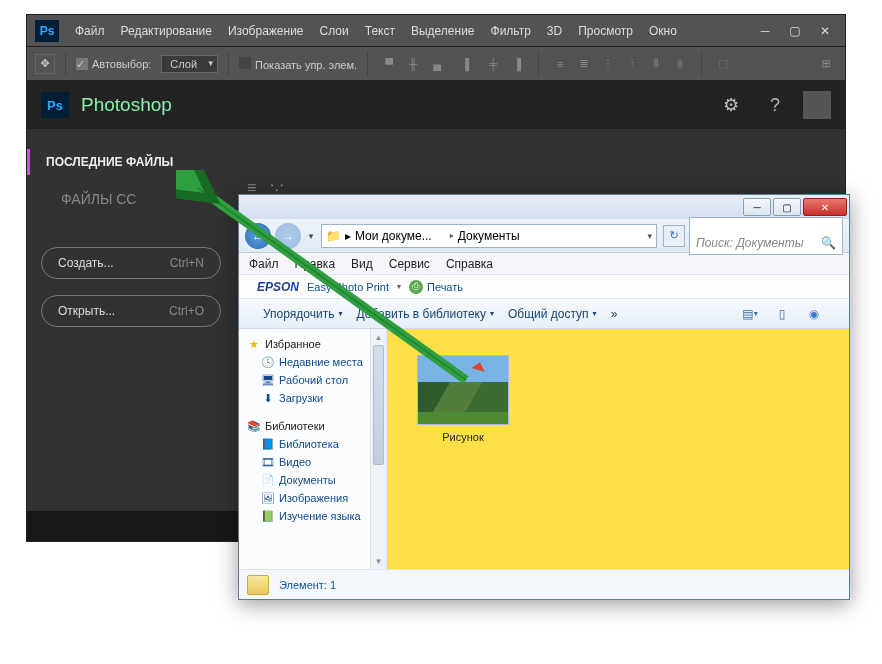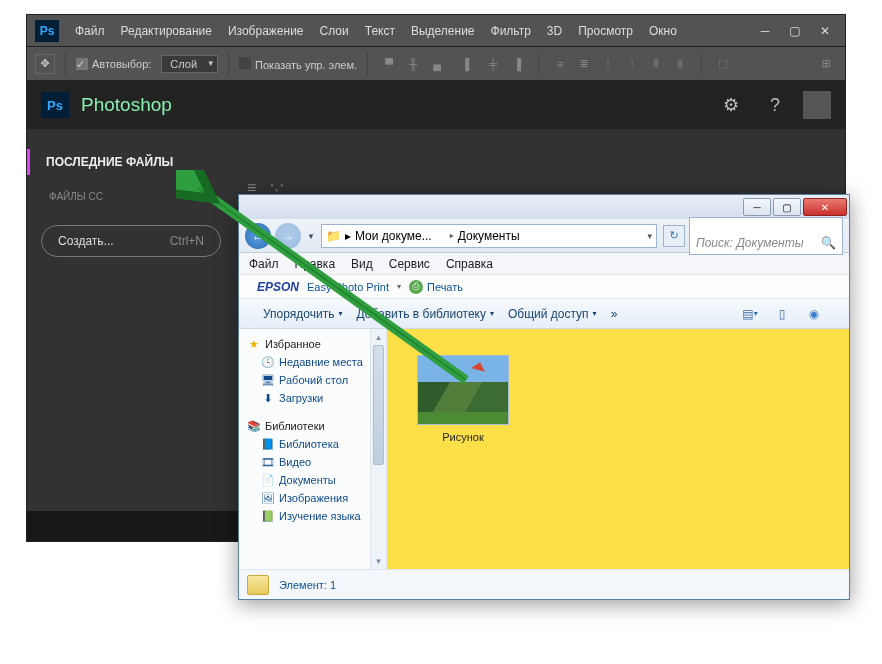--- a/index.html
+++ b/index.html
@@ -25,21 +25,21 @@
 .ps-startbar{height:48px;background:#222;display:flex;align-items:center;padding:0 14px;gap:12px;color:#ccc}
 .ps-logo2{width:28px;height:26px;background:#001e36;color:#31a8ff;display:flex;align-items:center;justify-content:center;font-weight:bold;font-size:13px}
 .ps-brand{font-size:19px;color:#86efac}
 .ps-startbar .spacer{flex:1}
 .ps-iconbtn{width:32px;height:32px;display:flex;align-items:center;justify-content:center;color:#bbb;font-size:18px}
 
 .ps-body{display:flex;height:calc(100% - 114px);background:#323232}
 .ps-side{width:208px;padding:20px 0 0 0}
 .ps-viewtoggle{position:absolute;left:220px;top:164px;display:flex;gap:14px;color:#888}
 .side-header{color:#eee;font-size:12px;font-weight:bold;padding:6px 16px;border-left:3px solid #d946ef;margin-bottom:10px}
-.side-sub{color:#888;font-size:10px;padding:6px 22px;margin-bottom:17px}
+.side-sub{color:#888;font-size:14px;padding:6px 34px;margin-bottom:34px}
 .pill{margin:0 14px 16px 14px;height:32px;border:1px solid #777;border-radius:16px;display:flex;align-items:center;padding:0 16px;color:#ddd;font-size:12px}
 .pill .shortcut{margin-left:auto;color:#888}
 .ps-main{flex:1;background:#323232}
 .ps-footer{position:absolute;left:0;right:0;bottom:0;height:30px;background:#181818}
 
 
 .explorer{position:absolute;left:238px;top:194px;width:612px;height:406px;background:#fff;border:1px solid #5a7ea0;box-shadow:0 4px 20px rgba(0,0,0,.4);font-size:12px}
 .ex-titlebar{height:24px;background:linear-gradient(#e8eef6,#d4dfee);display:flex;justify-content:flex-end;align-items:center;padding:0 2px}
 .ex-tbtn{width:28px;height:18px;border:1px solid #8a9cb3;background:linear-gradient(#f4f7fb,#dce5f0);margin-left:2px;display:flex;align-items:center;justify-content:center;font-size:10px;border-radius:2px}
 .ex-close{background:linear-gradient(#e97a6f,#c9302c);color:#fff;border-color:#8b2420;width:44px}
@@ -164,20 +164,24 @@
   </div>
 
   <div class="ps-body">
     <div class="ps-side">
       <div class="side-header">ПОСЛЕДНИЕ ФАЙЛЫ</div>
       <div class="side-sub">ФАЙЛЫ CC</div>
       <div class="pill">
           <span>Создать...</span>
           <span class="shortcut">Ctrl+N</span>
         </div>
+      <div class="pill">
+          <span>Открыть...</span>
+          <span class="shortcut">Ctrl+O</span>
+        </div>
     </div>
     <div class="ps-main"></div>
   </div>
   <div class="ps-footer"></div>
 </div>
 
 <div class="explorer">
   <div class="ex-titlebar">
     <div class="ex-tbtn">─</div>
     <div class="ex-tbtn">▢</div>

